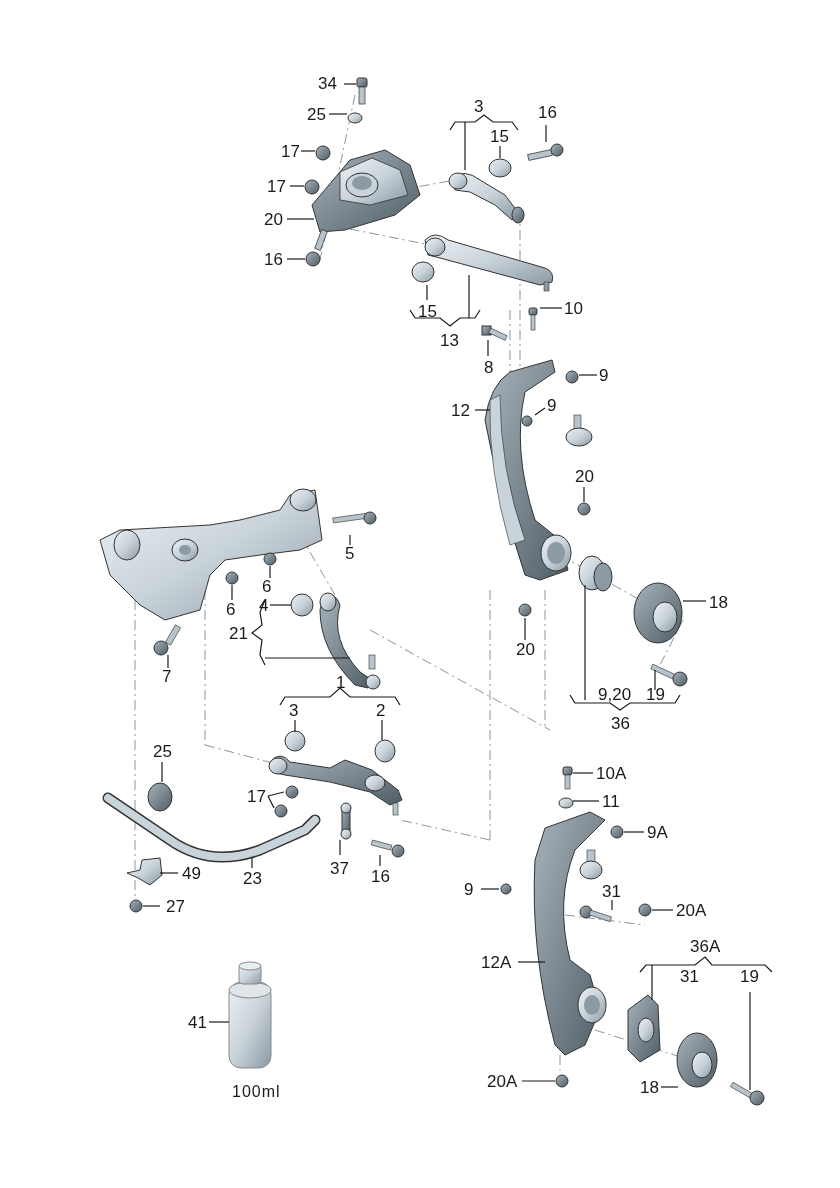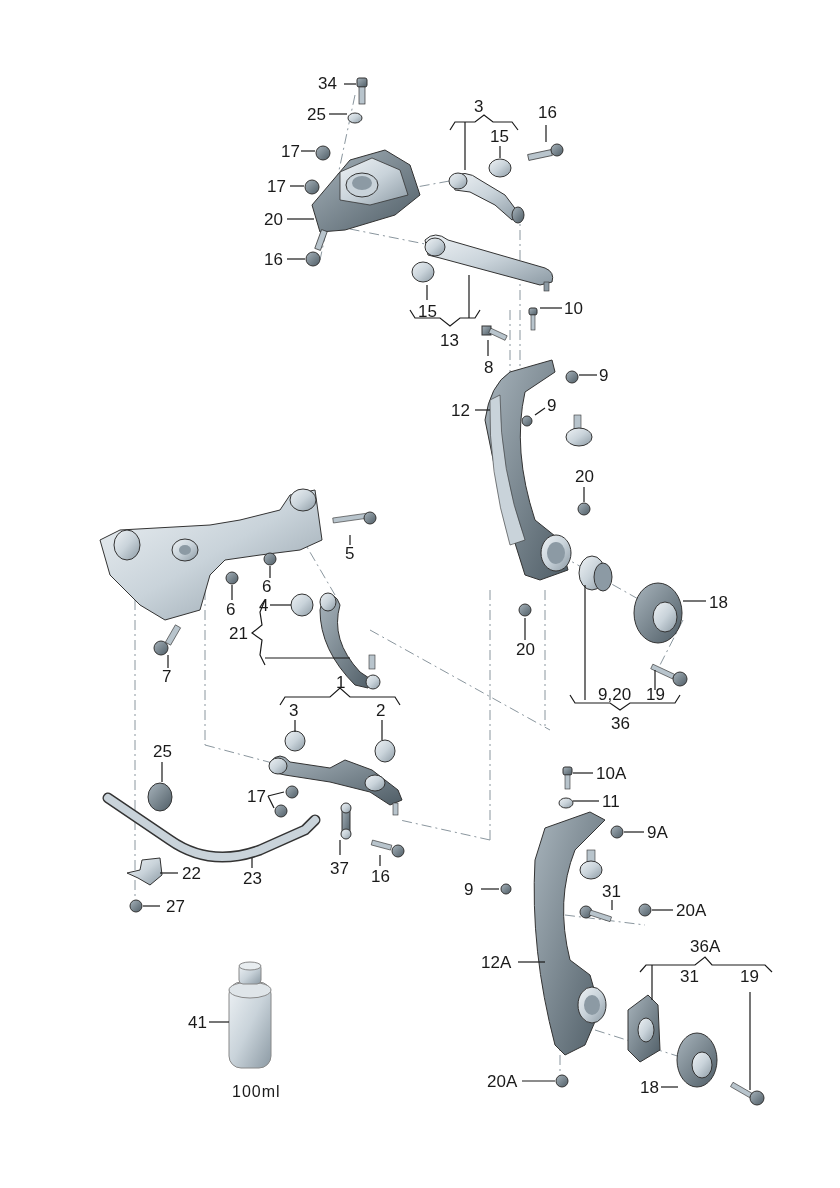--- a/index.html
+++ b/index.html
@@ -300,21 +300,21 @@
 <span class="lbl" style="left:262px;top:578px">6</span>
 <span class="lbl" style="left:226px;top:601px">6</span>
 <span class="lbl" style="left:259px;top:597px">4</span>
 <span class="lbl" style="left:229px;top:625px">21</span>
 <span class="lbl" style="left:162px;top:668px">7</span>
 <span class="lbl" style="left:336px;top:674px">1</span>
 <span class="lbl" style="left:289px;top:702px">3</span>
 <span class="lbl" style="left:376px;top:702px">2</span>
 <span class="lbl" style="left:153px;top:743px">25</span>
 <span class="lbl" style="left:247px;top:788px">17</span>
-<span class="lbl" style="left:182px;top:865px">22</span>
+<span class="lbl" style="left:182px;top:865px">49</span>
 <span class="lbl" style="left:243px;top:870px">23</span>
 <span class="lbl" style="left:330px;top:860px">37</span>
 <span class="lbl" style="left:371px;top:868px">16</span>
 <span class="lbl" style="left:166px;top:898px">27</span>
 
 <span class="lbl" style="left:596px;top:765px">10A</span>
 <span class="lbl" style="left:602px;top:793px">11</span>
 <span class="lbl" style="left:647px;top:824px">9A</span>
 <span class="lbl" style="left:464px;top:881px">9</span>
 <span class="lbl" style="left:602px;top:883px">31</span>

